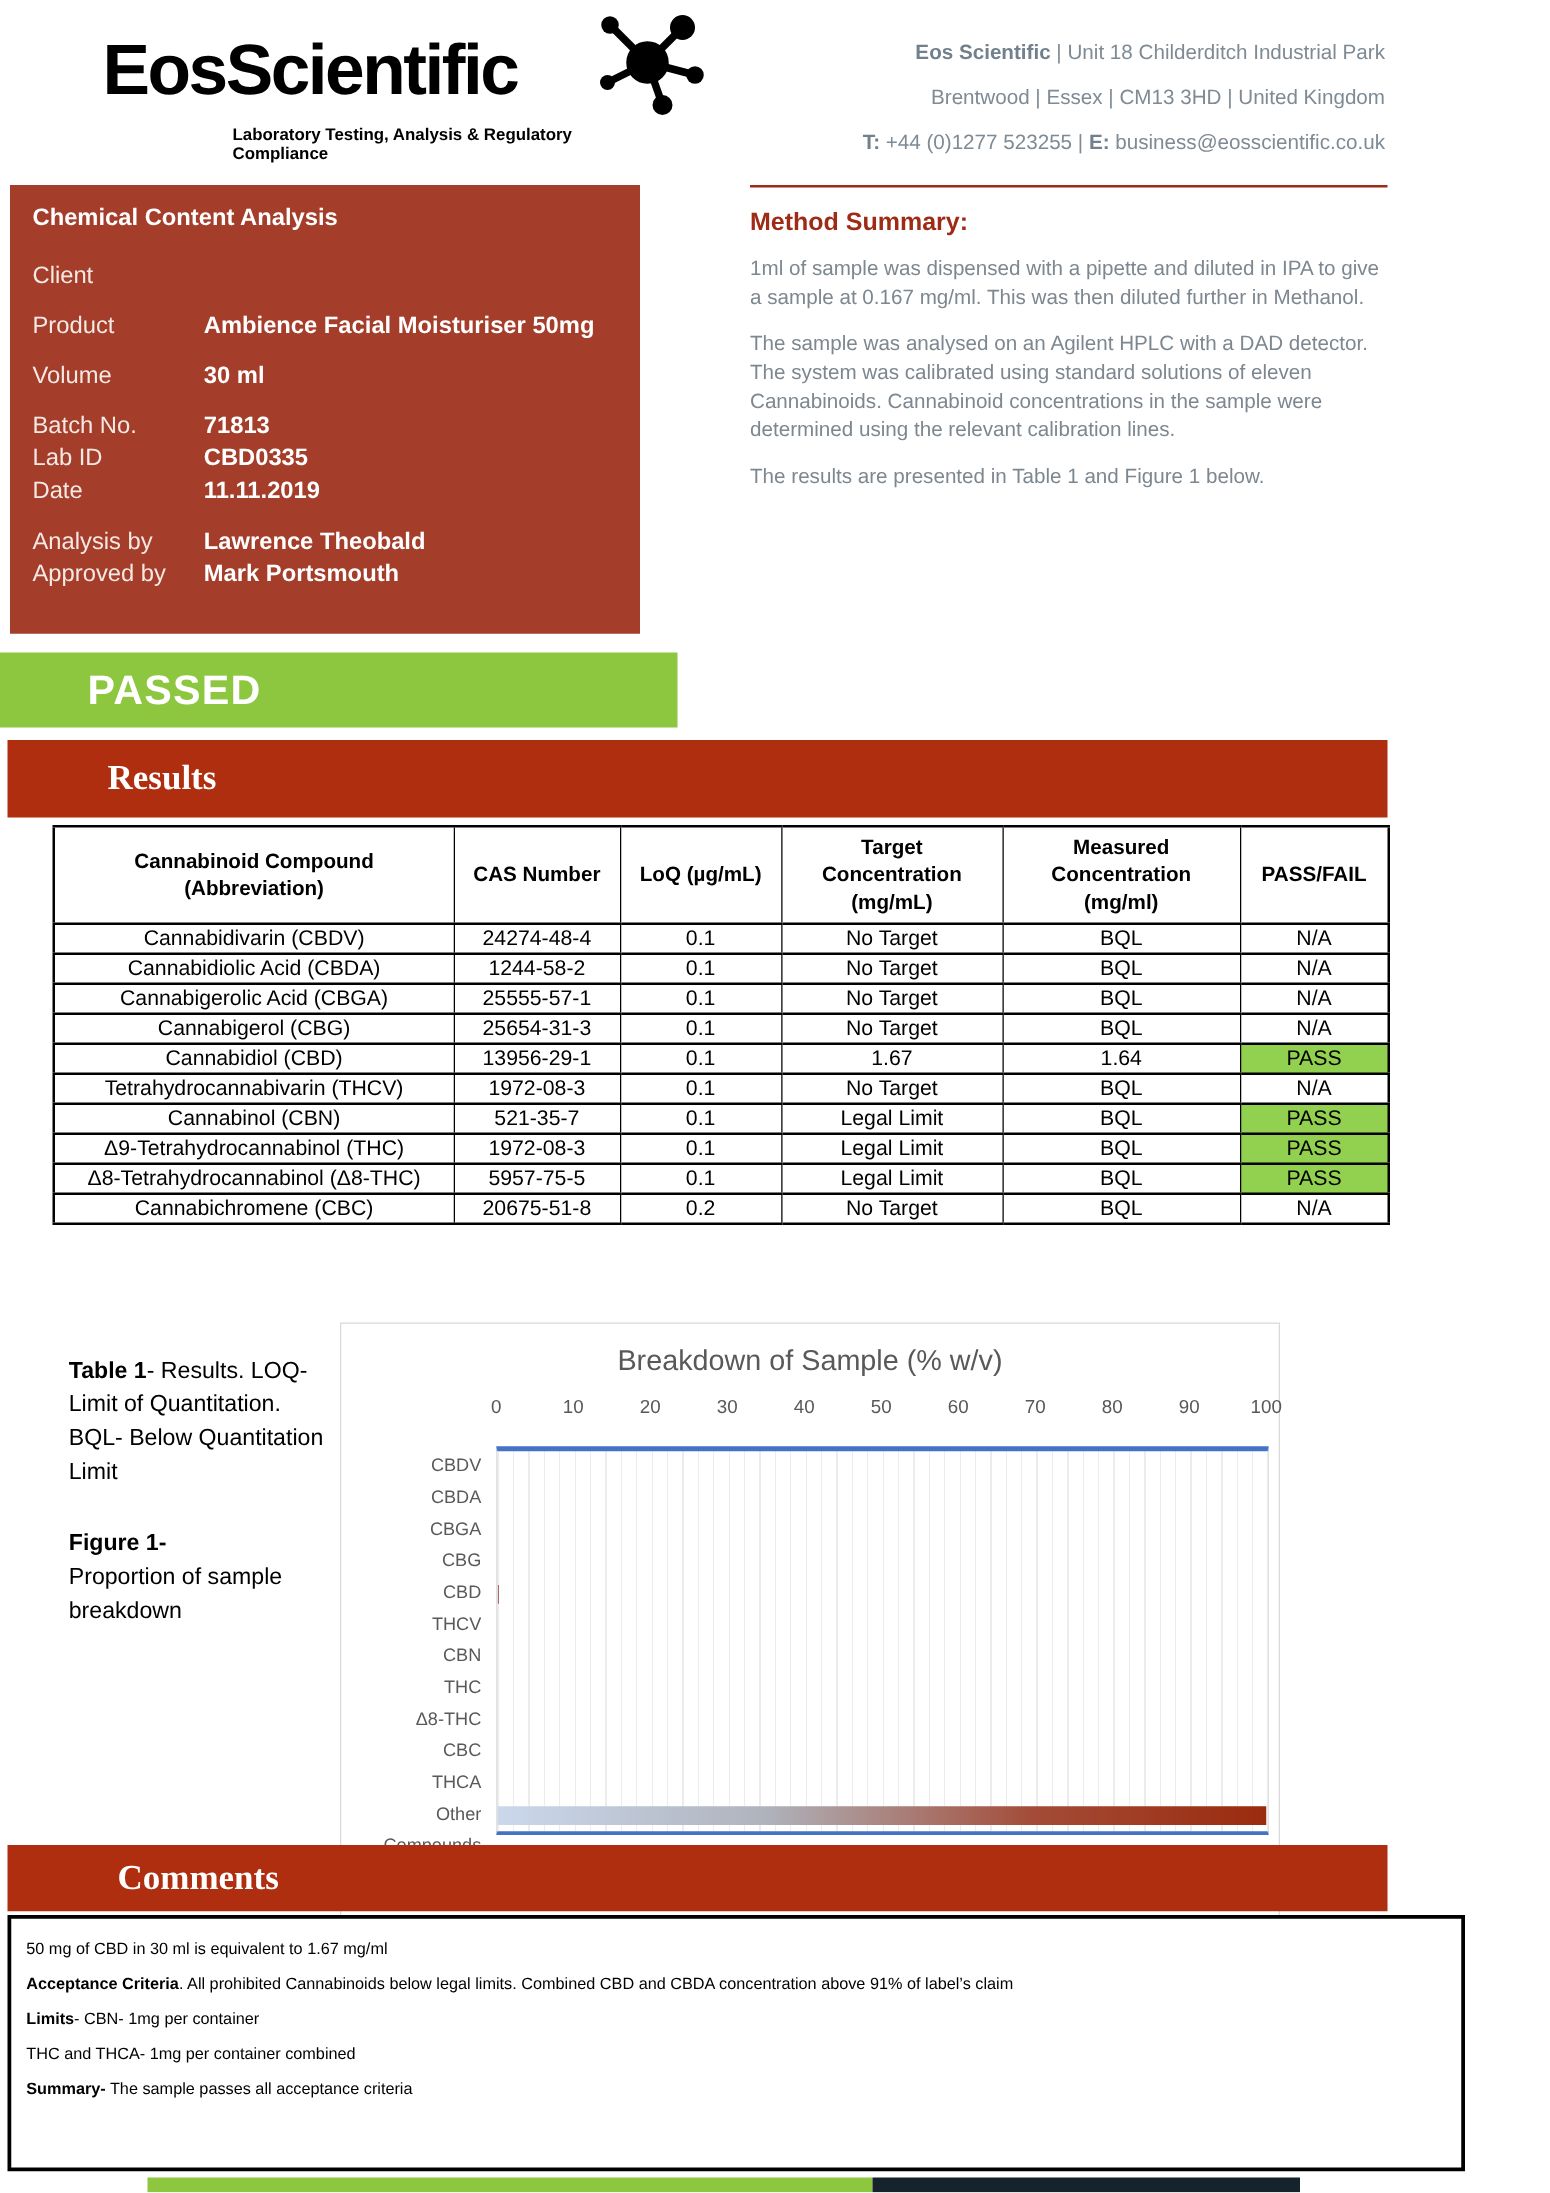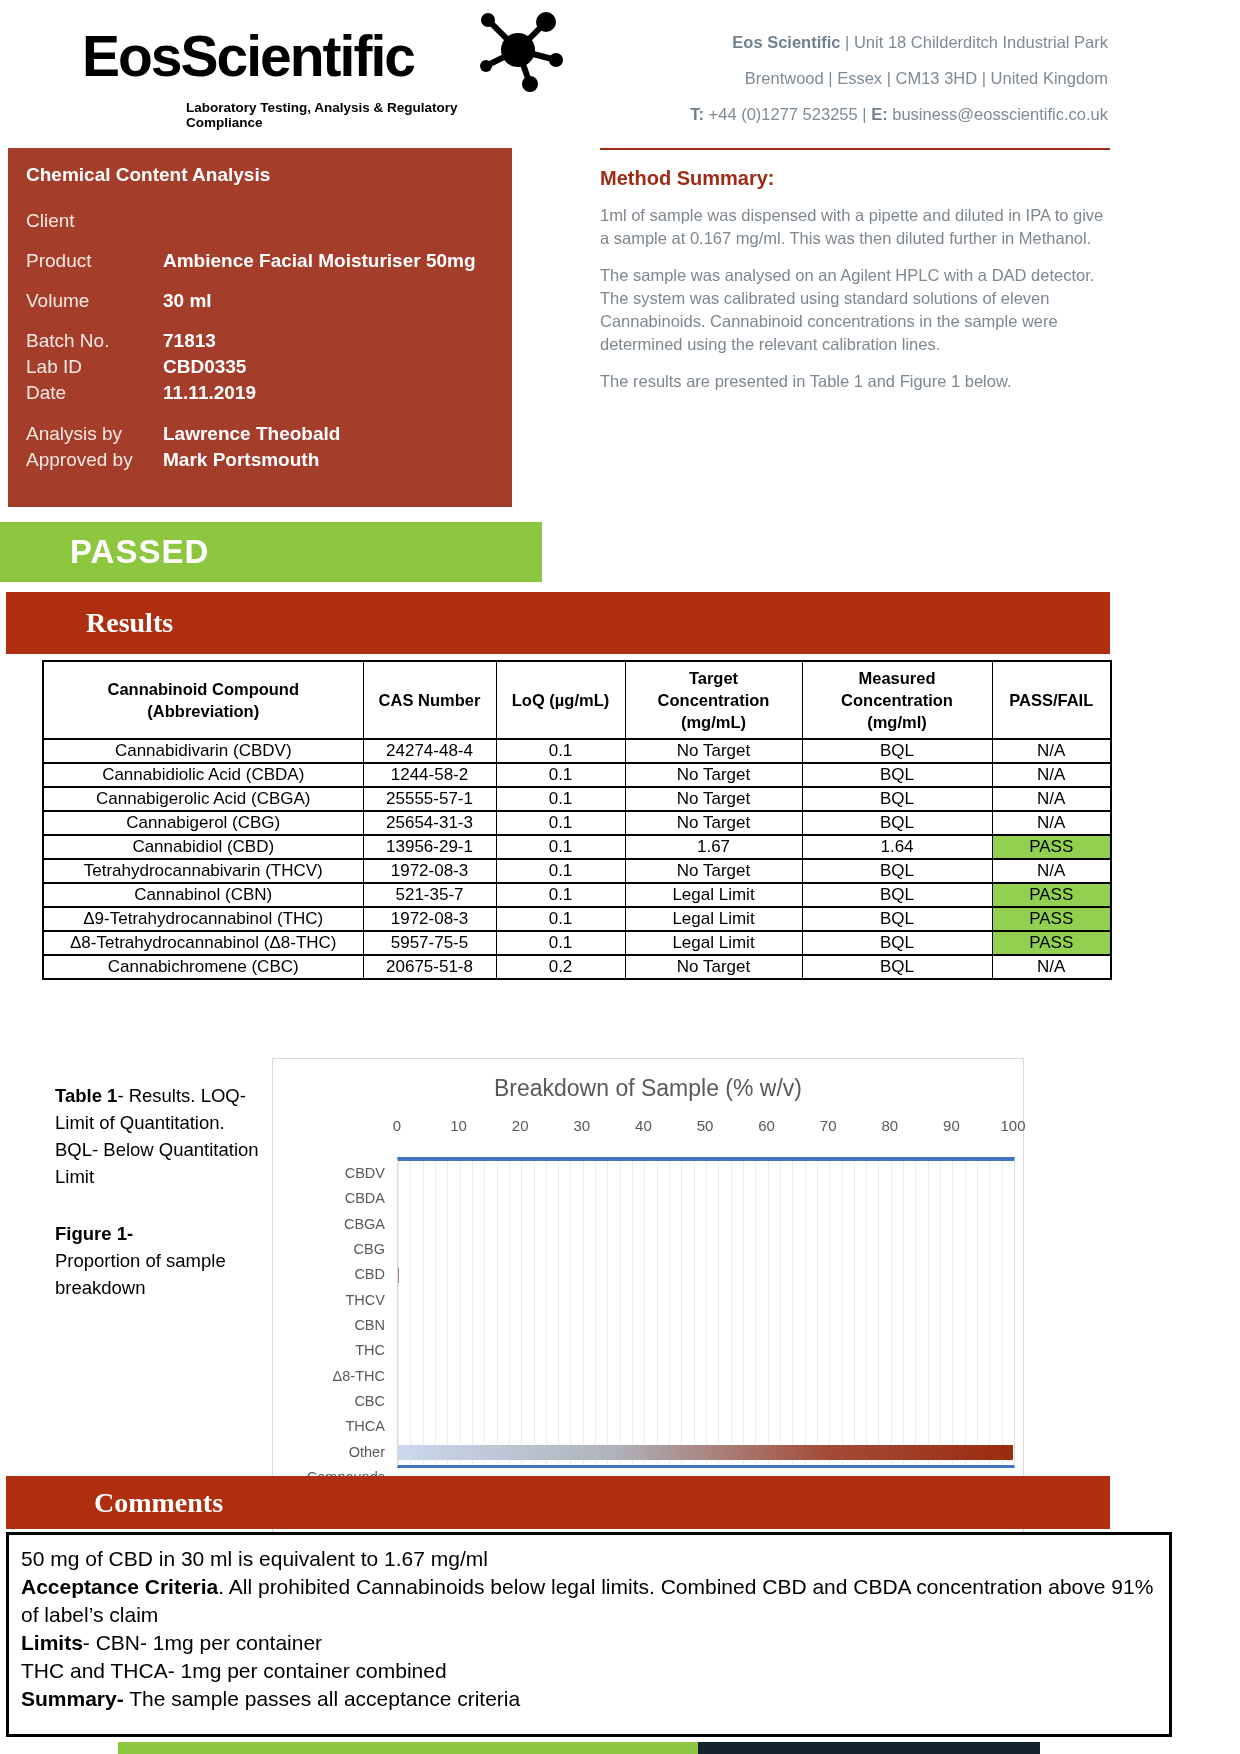--- a/index.html
+++ b/index.html
@@ -71,21 +71,21 @@
   .chart-title{position:absolute;top:16px;left:0;width:100%;text-align:center;font-size:23px;color:var(--chart-gray);}
   .tick-label{position:absolute;top:58px;width:44px;margin-left:-22px;text-align:center;font-size:15px;color:var(--chart-gray);}
   .plot{position:absolute;left:124px;top:98px;width:616px;height:304px;
     border-top:4px solid var(--plot-blue);border-bottom:3px solid var(--plot-blue);
     border-left:1px solid #D9D9D9;border-right:1px solid #D9D9D9;box-sizing:content-box;
     background-image:repeating-linear-gradient(to right,#ECECEC 0px,#ECECEC 1px,transparent 1px,transparent 12.32px);}
   .cat-label{position:absolute;left:0;width:112px;text-align:right;font-size:14.5px;color:var(--chart-gray);line-height:25.3px;}
   .bar{position:absolute;left:0;height:15px;background:linear-gradient(to right,#CBD8EC 0%,#AFB3BC 35%,#A34B36 70%,#9B2B0E 100%);}
   
   .comments-box{position:absolute;left:6px;top:1532px;width:1166px;height:205px;border:3px solid #000;
-    box-sizing:border-box;padding:10px 12px;font-size:21px;line-height:28px;color:#000;background:#fff;}
+    box-sizing:border-box;padding:10px 12px;font-size:13px;line-height:28px;color:#000;background:#fff;}
   .comments-box div{margin:0;}
   
   .footer-green{position:absolute;left:118px;top:1742px;width:580px;height:12px;background:var(--passed-green);}
   .footer-dark{position:absolute;left:698px;top:1742px;width:342px;height:12px;background:var(--footer-dark);}
 </style>
 </head>
 <body>
 
 <div class="page">
 

